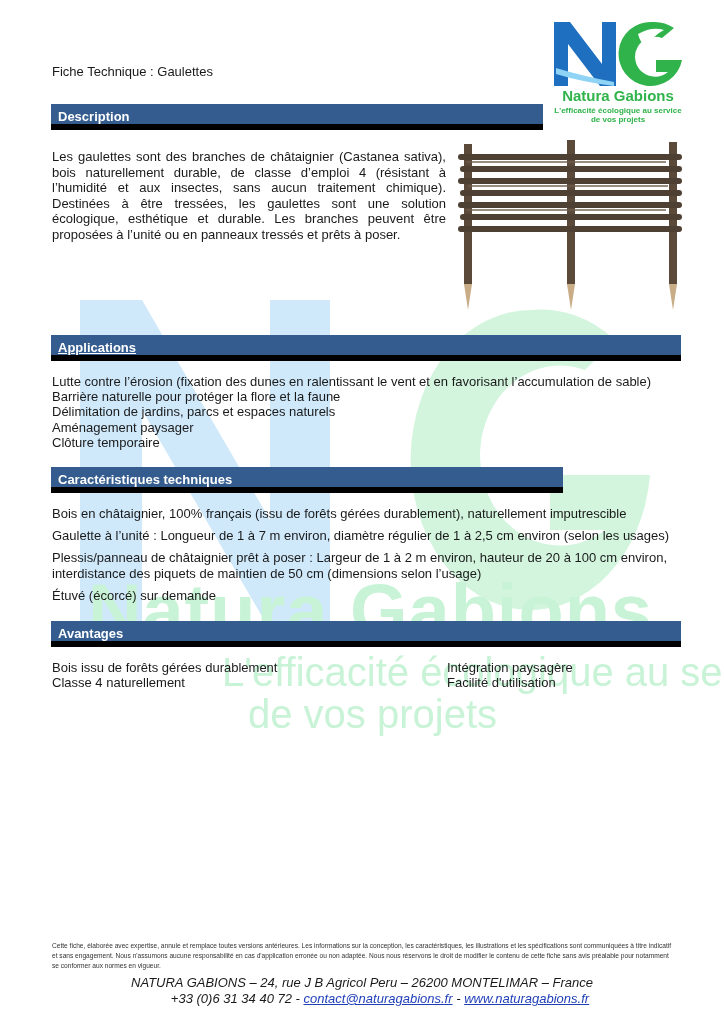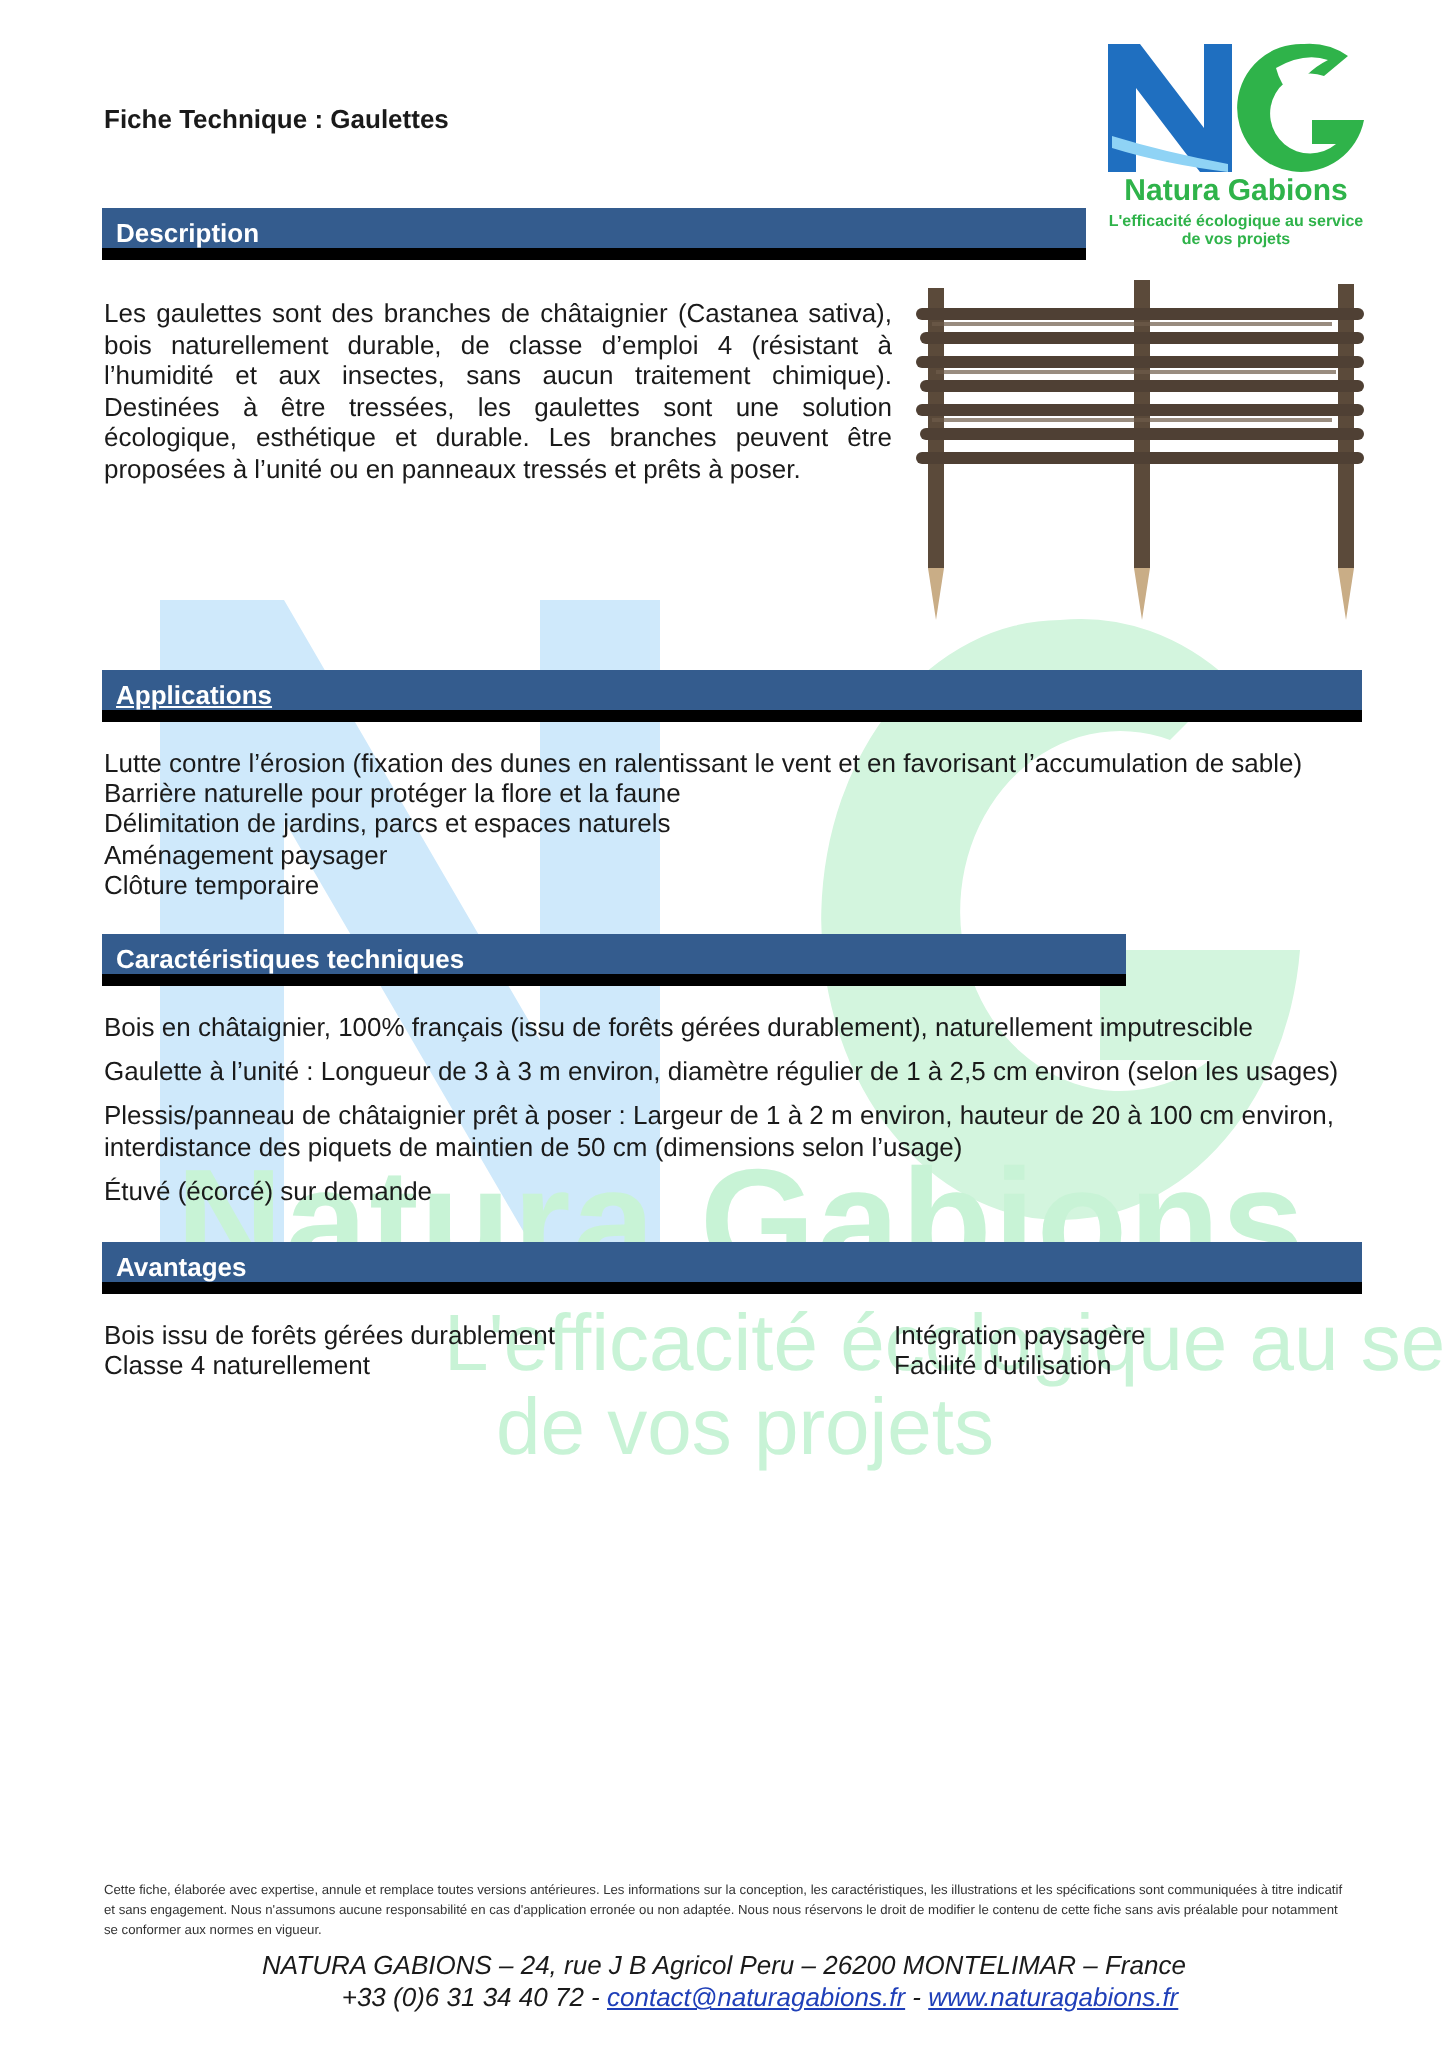--- a/index.html
+++ b/index.html
@@ -10,21 +10,21 @@
   .wm { position: absolute; pointer-events: none; }
   .wm-n { left: 80px; top: 300px; width: 250px; height: 330px; }
   .wm-g { left: 400px; top: 300px; width: 260px; height: 330px; }
   .wm-text1 { left: 88px; top: 568px; font-size: 74px; font-weight: bold;
               color: #c8f3d6; letter-spacing: 1px; white-space: nowrap; }
   .wm-text2 { left: 222px; top: 650px; font-size: 40px; color: #c8f3d6; white-space: nowrap; }
   .wm-text3 { left: 248px; top: 692px; font-size: 40px; color: #c8f3d6; white-space: nowrap; }
 
   .content { position: absolute; inset: 0; }
 
-  .doc-title { position: absolute; left: 52px; top: 52px; font-size: 13px; font-weight: bold; }
+  .doc-title { position: absolute; left: 52px; top: 64px; font-size: 13px; }
 
   .logo { position: absolute; left: 548px; top: 20px; width: 140px; height: 105px; }
   .logo-letters { position: absolute; left: 4px; top: 0; width: 132px; height: 68px; }
   .logo-name { position: absolute; left: 0; top: 67px; width: 140px; text-align: center;
                font-size: 15px; font-weight: bold; color: #2fb34a; }
   .logo-tag { position: absolute; left: 0; top: 86px; width: 140px; text-align: center;
               font-size: 8px; font-weight: bold; color: #2fb34a; line-height: 9px; }
 
   .bar { position: absolute; left: 51px; height: 26px; background: #345c8e;
          color: #ffffff; font-weight: bold; font-size: 13px; line-height: 26px;
@@ -110,21 +110,21 @@
     <div class="list-line">Lutte contre l’érosion (fixation des dunes en ralentissant le vent et en favorisant l’accumulation de sable)</div>
     <div class="list-line">Barrière naturelle pour protéger la flore et la faune</div>
     <div class="list-line">Délimitation de jardins, parcs et espaces naturels</div>
     <div class="list-line">Aménagement paysager</div>
     <div class="list-line">Clôture temporaire</div>
   </div>
 
   <div class="bar" style="top:467px; width:512px;">Caractéristiques techniques</div>
   <div class="para" style="top:506px; width:640px;">
     <div class="list-line spaced">Bois en châtaignier, 100% français (issu de forêts gérées durablement), naturellement imputrescible</div>
-    <div class="list-line spaced">Gaulette à l’unité : Longueur de 3 à 3 m environ, diamètre régulier de 1 à 2,5 cm environ (selon les usages)</div>
+    <div class="list-line spaced">Gaulette à l’unité : Longueur de 1 à 7 m environ, diamètre régulier de 1 à 2,5 cm environ (selon les usages)</div>
     <div class="list-line">Plessis/panneau de châtaignier prêt à poser : Largeur de 1 à 2 m environ, hauteur de 20 à 100 cm environ,</div>
     <div class="list-line spaced">interdistance des piquets de maintien de 50 cm (dimensions selon l’usage)</div>
     <div class="list-line">Étuvé (écorcé) sur demande</div>
   </div>
 
   <div class="bar" style="top:621px; width:630px;">Avantages</div>
   <div class="para" style="top:660px; width:380px;">
     <div class="list-line">Bois issu de forêts gérées durablement</div>
     <div class="list-line">Classe 4 naturellement</div>
   </div>

